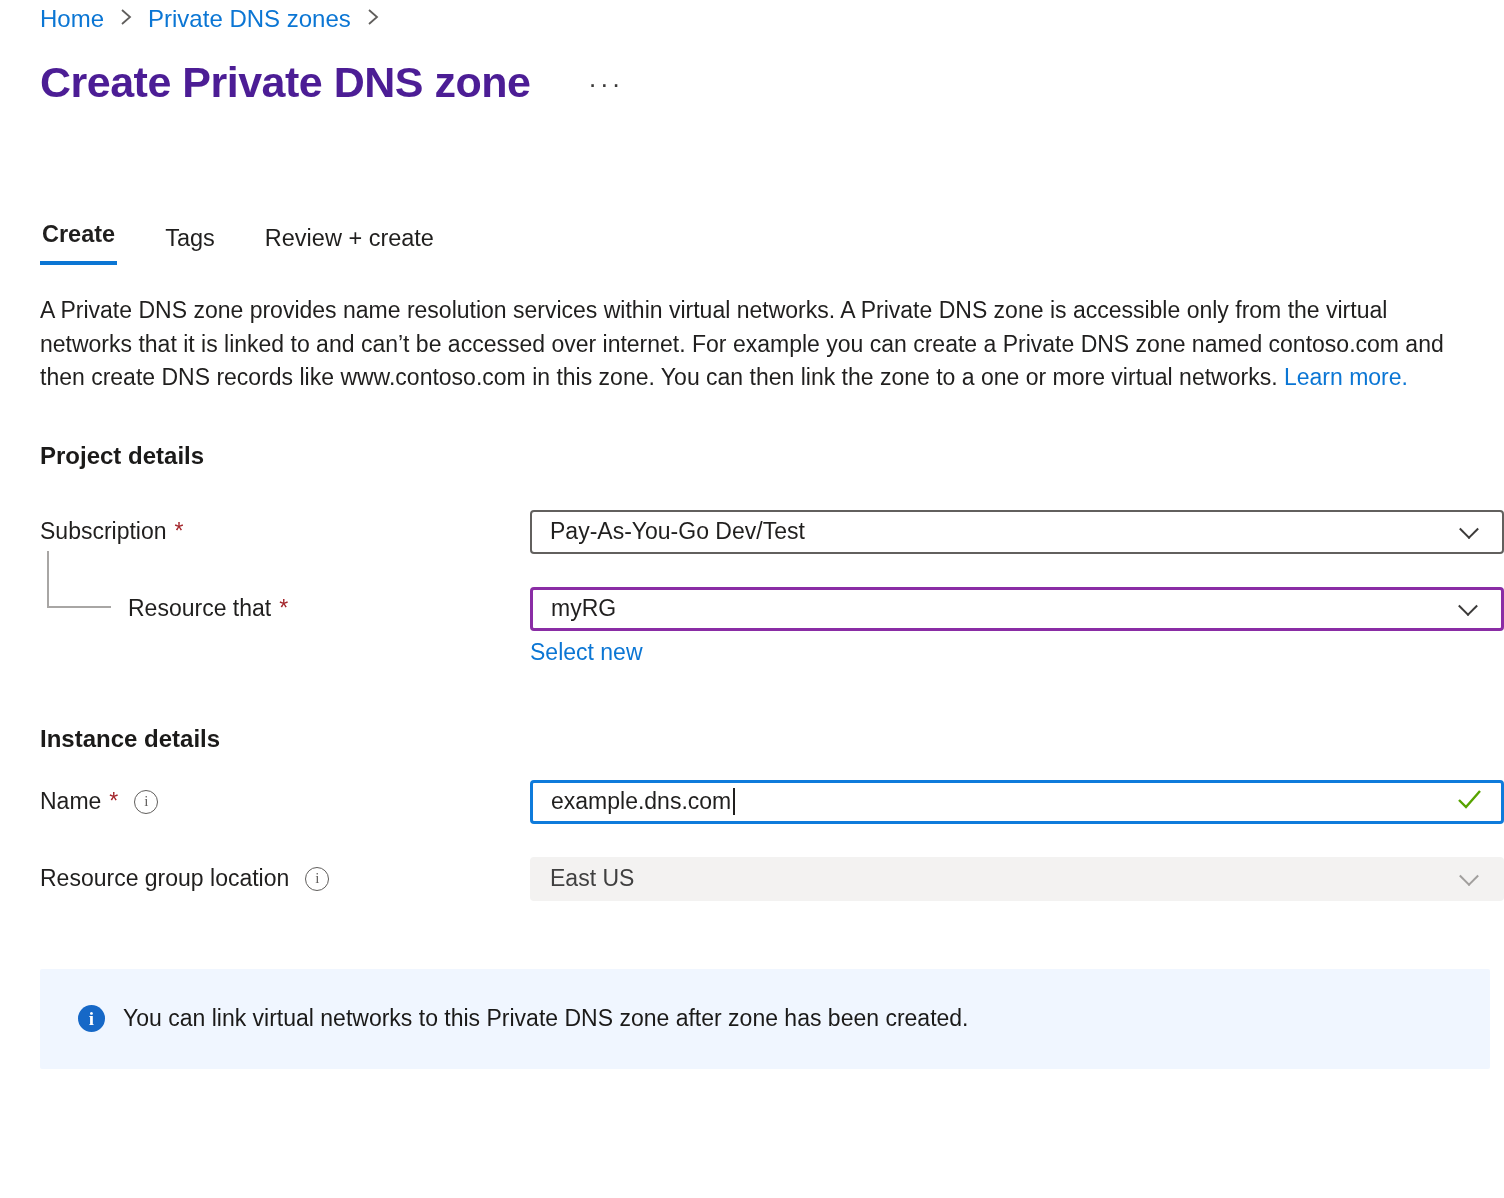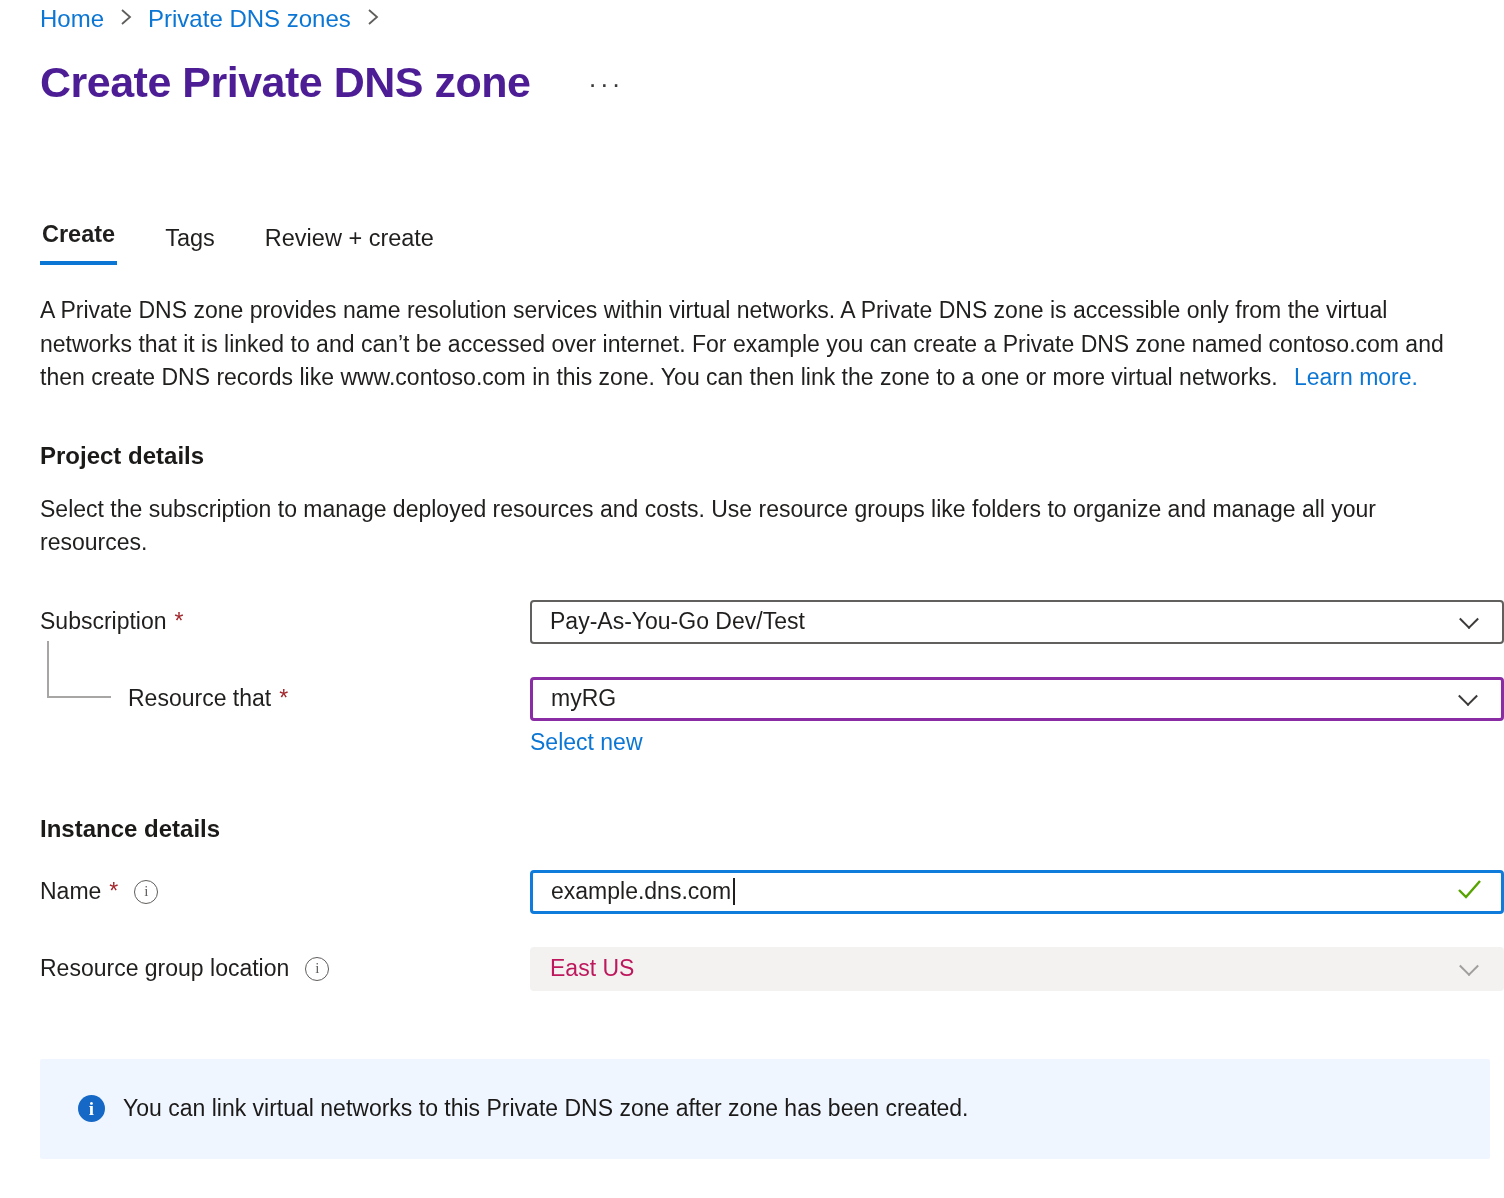--- a/index.html
+++ b/index.html
@@ -24,21 +24,21 @@
   .more-btn { margin-left: 58px; font-size: 26px; color: #3b3a39; letter-spacing: 3px; cursor: pointer; line-height: 10px; padding-top: 4px; }
 
   
   .tabs { display: flex; margin-top: 112px; align-items: flex-end; }
   .tab { font-size: 23.5px; padding: 0 2px 13px 2px; margin-right: 46px; cursor: pointer; color: #201f1e; }
   .tab.active { font-weight: bold; border-bottom: 4px solid #0b76d4; }
 
   
   .intro { margin-top: 29px; width: 1428px; font-size: 23px; line-height: 33.5px; }
   .link { color: #0b76d4; text-decoration: none; cursor: pointer; }
-  .learn-more { margin-left: 10px; }
+  .learn-more { }
   .section-heading { margin-top: 47px; font-size: 24px; font-weight: bold; color: #1b1a19; }
   .section-desc { margin-top: 23px; width: 1428px; font-size: 23px; line-height: 33.5px; }
 
   
   .form-block { position: relative; margin-top: 40px; }
   .form-row { display: flex; align-items: center; margin-bottom: 33px; }
   .label-cell { width: 490px; flex: 0 0 490px; font-size: 23px; display: flex; align-items: center; }
   .label-cell.indent { padding-left: 88px; }
   .required { color: #a4262c; margin-left: 8px; font-size: 23px; }
   .info-icon {
@@ -47,21 +47,21 @@
     font-size: 15px; color: #605e5c; cursor: pointer; flex: 0 0 24px;
     font-family: "Liberation Serif", serif;
   }
   .field { position: relative; width: 1011px; height: 44px; border-radius: 4px;
            display: flex; align-items: center; font-size: 23px; background: #fff; }
   .field .value { padding-left: 18px; white-space: nowrap; }
   .dropdown-default { border: 2px solid #62605e; }
   .dropdown-purple { border: 3px solid #8a2da5; }
   .input-focused { border: 3px solid #0f7bdb; }
   .dropdown-disabled { background: #f3f2f1; border: 2px solid #f3f2f1; }
-  .dropdown-disabled .value { color: #be185d; }
+  .dropdown-disabled .value { color: #404040; }
   .chevron {
     position: absolute; right: 26px; top: 50%;
     width: 14px; height: 14px;
     border-right: 2px solid #3b3a39; border-bottom: 2px solid #3b3a39;
     transform: translateY(-70%) rotate(45deg);
   }
   .chevron.gray { border-color: #a19f9d; }
   .connector {
     position: absolute; left: 7px; top: 41px;
     width: 64px; height: 57px;
@@ -119,21 +119,20 @@
     <div class="tab">Tags</div>
     <div class="tab">Review + create</div>
   </div>
 
   <div class="intro">
     <span>A Private DNS zone provides name resolution services within virtual networks. A Private DNS zone is accessible only from the virtual networks that it is linked to and can’t be accessed over internet. For example you can create a Private DNS zone named contoso.com and then create DNS records like www.contoso.com in this zone. You can then link the zone to a one or more virtual networks.</span>
     <a class="link learn-more">Learn more.</a>
   </div>
 
   <div class="section-heading">Project details</div>
-  <div class="section-desc">Select the subscription to manage deployed resources and costs. Use resource groups like folders to organize and manage all your resources.</div>
 
   <div class="form-block">
 
     <div class="form-row">
       <div class="label-cell">
         <span>Subscription</span>
         <span class="required">*</span>
       </div>
       <div class="field dropdown-default">
         <span class="value">Pay-As-You-Go Dev/Test</span>

